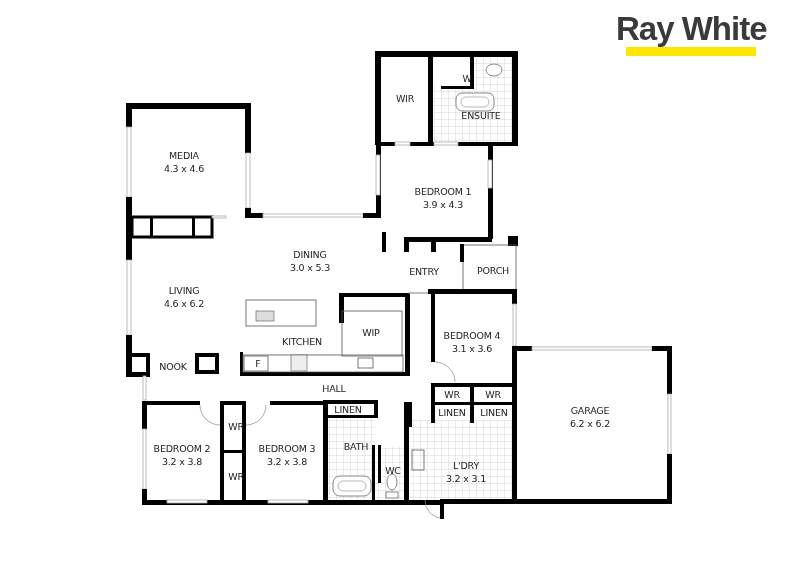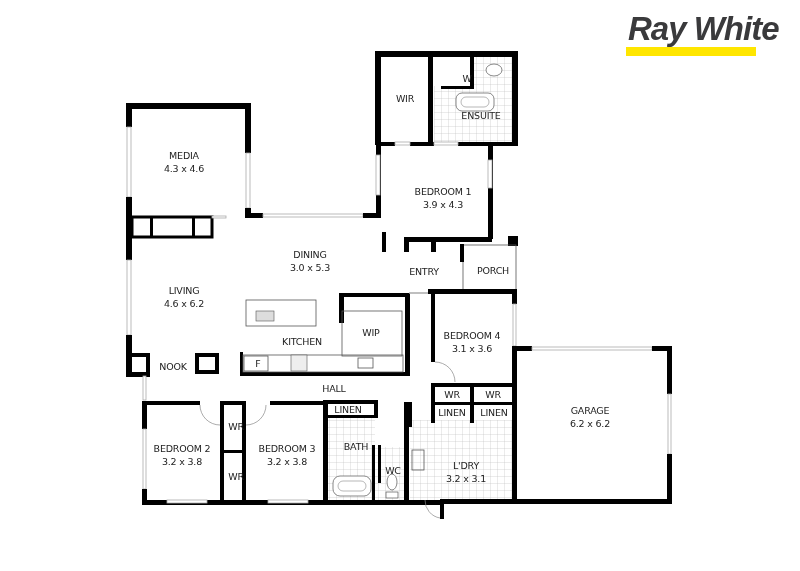--- a/index.html
+++ b/index.html
@@ -1,18 +1,18 @@
 <!DOCTYPE html>
 <html><head>
 <meta charset="utf-8">
 <style>
   html, body { margin:0; padding:0; background:#ffffff; }
   body { width:800px; height:571px; position:relative; overflow:hidden; font-family:"Liberation Sans", "DejaVu Sans", sans-serif; }
   .logo { position:absolute; left:612px; top:10px; width:170px; height:48px; }
-  .logo-text { position:absolute; left:16px; top:0; font-family:"Liberation Sans", sans-serif; font-weight:bold; font-style:italic; font-size:33px; color:#3a3a3c; letter-spacing:-1px; white-space:nowrap; }
+  .logo-text { position:absolute; left:4px; top:0; font-family:"Liberation Sans", sans-serif; font-weight:bold; font-size:33px; color:#3a3a3c; letter-spacing:-1px; white-space:nowrap; }
   .logo-bar { position:absolute; left:14px; top:37px; width:130px; height:9px; background:#ffe600; }
   svg.plan { position:absolute; left:0; top:0; }
   .lbl { font-family:"DejaVu Sans", sans-serif; font-size:9.5px; fill:#222; text-anchor:middle; letter-spacing:-0.2px; }
   .w { fill:#000; }
   .win { fill:#fff; stroke:#aaa; stroke-width:0.8; }
   .thin { stroke:#555; stroke-width:0.8; fill:none; }
   .door { stroke:#888; stroke-width:0.7; fill:none; }
 </style>
 </head>
 <body>

